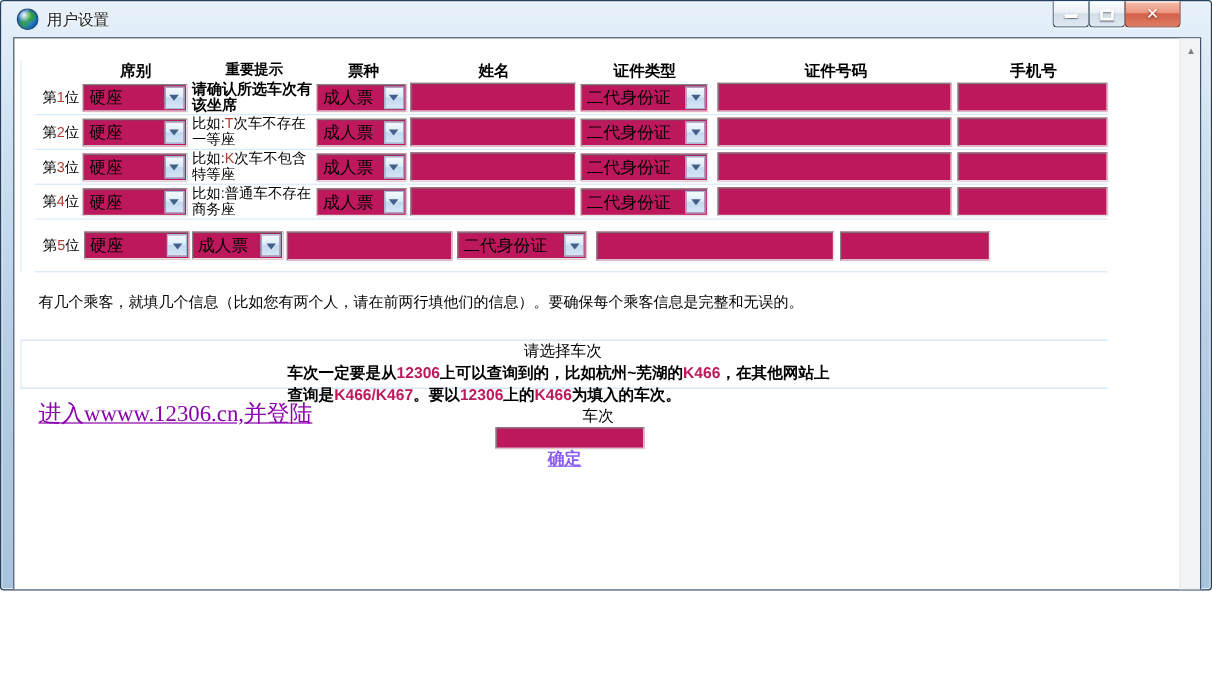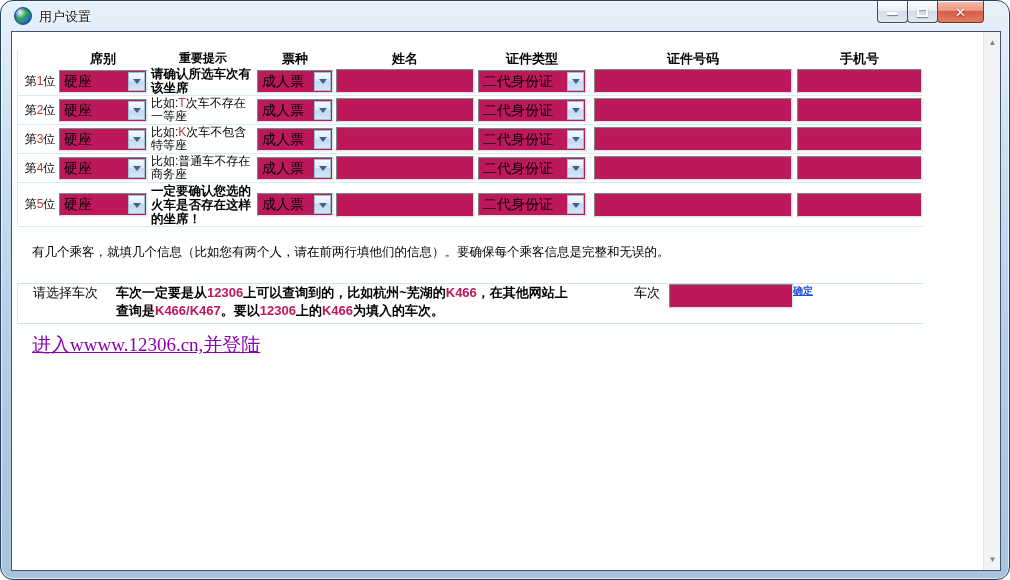--- a/index.html
+++ b/index.html
@@ -1,21 +1,21 @@
 <!DOCTYPE html>
 <html><head>
 <meta charset="utf-8">
 <style>
   * { margin:0; padding:0; box-sizing:border-box; }
   html,body { width:1010px; height:580px; font-family:"Liberation Sans","DejaVu Sans",sans-serif; background:#fff; }
 
   
   .window {
-    position:absolute; left:0; top:0; width:1010px; height:580px;
-    border:1px solid #24415f; border-radius:13px;
+    position:absolute; left:0; top:0; width:1010px; height:492px;
+    border:1px solid #24415f; border-radius:3px;
     background:linear-gradient(#e7f1fb 0%, #cfe2f3 22%, #b5cde5 60%, #a8c3dd 100%);
     box-shadow:inset 0 0 0 1px rgba(255,255,255,.65);
     overflow:hidden;
   }
   .titlebar { position:absolute; left:0; top:0; right:0; height:30px; }
   .app-icon {
     position:absolute; left:13px; top:6px; width:18px; height:18px; border-radius:50%;
     background:
       radial-gradient(circle at 32% 28%, rgba(255,255,255,.95) 0%, rgba(255,255,255,0) 38%),
       radial-gradient(circle at 62% 35%, #3fae49 0%, #2f9e3d 18%, rgba(0,0,0,0) 42%),
@@ -49,21 +49,21 @@
   .content {
     position:absolute; left:10px; top:30px; width:990px; height:540px;
     background:#fff; border:1px solid #44536a;
   }
   
   .scrollbar { position:absolute; top:0; right:0; bottom:0; width:17px; background:#f2f3f5; border-left:1px solid #e3e5e8; }
   .sb-btn { position:absolute; left:0; width:17px; height:17px; display:flex; align-items:center; justify-content:center; color:#7d8184; font-size:8px; }
   .sb-up { top:2px; } .sb-down { bottom:2px; }
 
   
-  .table { position:absolute; left:5px; top:18px; width:906px; border-left:1px solid #d9eafc; }
+  .table { position:absolute; left:5px; top:18px; width:906px; border-left:1px solid #d9eafc;padding-left:11px; }
   .thead { display:flex; align-items:center; height:17px; font-size:13px; font-weight:bold; padding-left:3px; }
   .thead > div { text-align:center; }
   .trow { display:flex; align-items:center; height:29px; border-bottom:1px solid #d8e9f9; padding-left:3px; }
   .trow.tall { height:44px; }
   .c-label  { width:38px; font-size:12px; white-space:nowrap;text-align:center; }
   .c-seat   { width:88px; }
   .c-notice { width:104px; margin-left:4px; font-size:12px; line-height:13px; }
   .c-notice.bold { font-weight:bold; font-size:12.5px; line-height:14px; }
   .c-ticket { width:76px; margin-left:2px; }
   .c-name   { width:138px; margin-left:3px; }
@@ -90,27 +90,27 @@
   .combo-arrow { width:0; height:0; border:4px solid transparent; border-top:5px solid #44608a; margin-top:5px; }
   .txt { height:24px; font-size:14px; padding:0 4px; font-family:inherit; outline:none; }
 
   
   .instructions { position:absolute; left:20px; top:212px; font-size:12.5px; color:#000; white-space:nowrap; }
 
   
   .train-section {
     position:absolute; left:5px; top:251px; width:906px; height:41px;
     border-top:1px solid #cde2f6; border-bottom:1px solid #cde2f6; border-left:1px solid #d9eafc;
-    display:flex; 
+    display:flex; align-items:center;flex-direction:column;
   }
   .ts-label { padding-left:15px; width:98px; font-size:13px; }
   .ts-notice { width:462px; font-size:13px; font-weight:bold; line-height:18px; }
   .ts-no-label { margin-left:56px; font-size:13px;font-family:Liberation Mono, monospace; }
   .ts-input { width:124px; margin-left:9px; }
-  .ts-confirm { font-size:10px; font-weight:bold; color:#1d4ed8; text-decoration:underline; cursor:pointer; }
+  .ts-confirm { font-size:14px; font-weight:bold; color:#8b5cf6; text-decoration:underline; cursor:pointer; }
 
   
   .login-link {
     position:absolute; left:20px; top:300px;
     font-family:"Liberation Serif","DejaVu Serif",serif;
     font-size:19px; color:#8a00ad; text-decoration:underline; cursor:pointer;
   }
 </style>
 </head>
 <body>
@@ -252,21 +252,20 @@
       </div>
 
       <div class="trow tall">
         <div class="c-label"><span>第</span><span class="seg-red">5</span><span>位</span></div>
         <div class="combo sunken c-seat">
             <span class="combo-text">硬座</span>
             <span class="combo-btn">
               <i class="combo-arrow"></i>
             </span>
           </div>
-        <div class="c-notice bold"><span>一定要确认您选的火车是否存在这样的坐席！</span></div>
         <div class="combo sunken c-ticket">
             <span class="combo-text">成人票</span>
             <span class="combo-btn">
               <i class="combo-arrow"></i>
             </span>
           </div>
         <input class="txt sunken c-name" style="">
         <div class="combo sunken c-idtype">
             <span class="combo-text">二代身份证</span>
             <span class="combo-btn">

